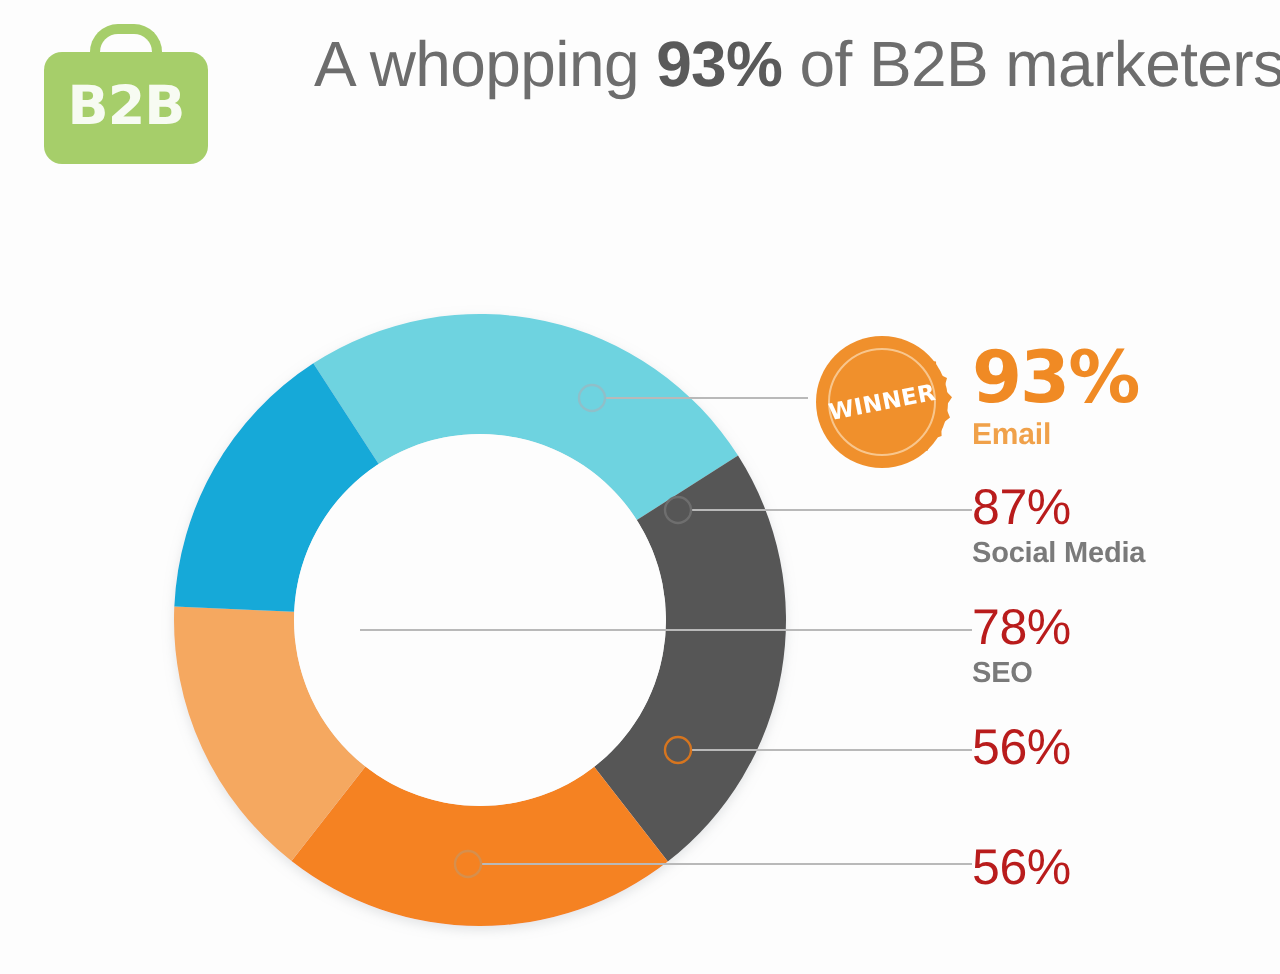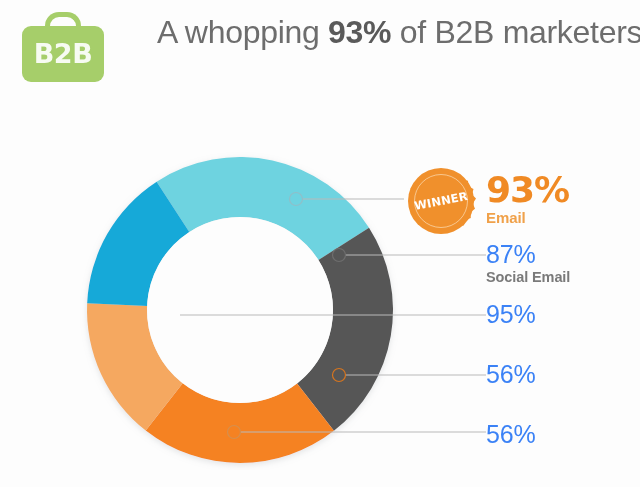--- a/index.html
+++ b/index.html
@@ -147,21 +147,21 @@
     top: 0;
     width: 154px;
     height: 377px;
   }
   .legend-item {
     position: absolute;
     left: 0;
     width: 154px;
   }
   .legend-value {
-    color: #3b82f6;
+    color: #b91c1c;
     font-size: 25px;
     font-weight: 300;
     line-height: 27px;
     letter-spacing: -0.2px;
   }
   .legend-name {
     color: #7a7a7a;
     font-size: 14.5px;
     font-weight: 700;
     line-height: 19px;
@@ -258,25 +258,26 @@
 
     <div id="legend">
 
       <div class="legend-item winner" style="top:62px">
         <div class="legend-value">93%</div>
         <div class="legend-name">Email</div>
       </div>
 
       <div class="legend-item" style="top:131px">
         <div class="legend-value">87%</div>
-        <div class="legend-name">Social Email</div>
+        <div class="legend-name">Social Media</div>
       </div>
 
       <div class="legend-item" style="top:191px">
-        <div class="legend-value">95%</div>
+        <div class="legend-value">78%</div>
+        <div class="legend-name">SEO</div>
       </div>
 
       <div class="legend-item" style="top:251px">
         <div class="legend-value">56%</div>
       </div>
 
       <div class="legend-item" style="top:311px">
         <div class="legend-value">56%</div>
       </div>
 

